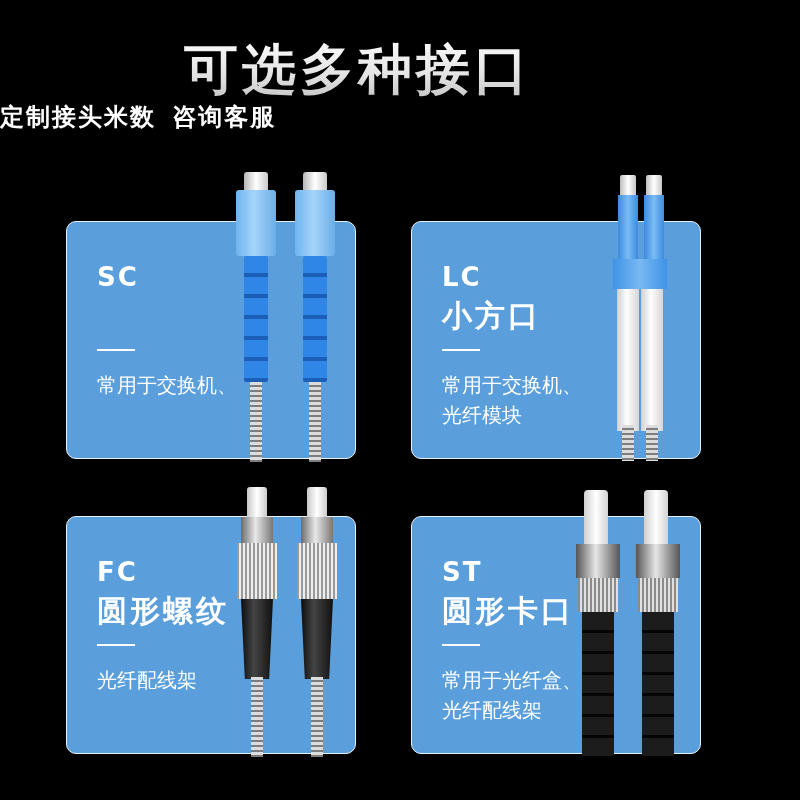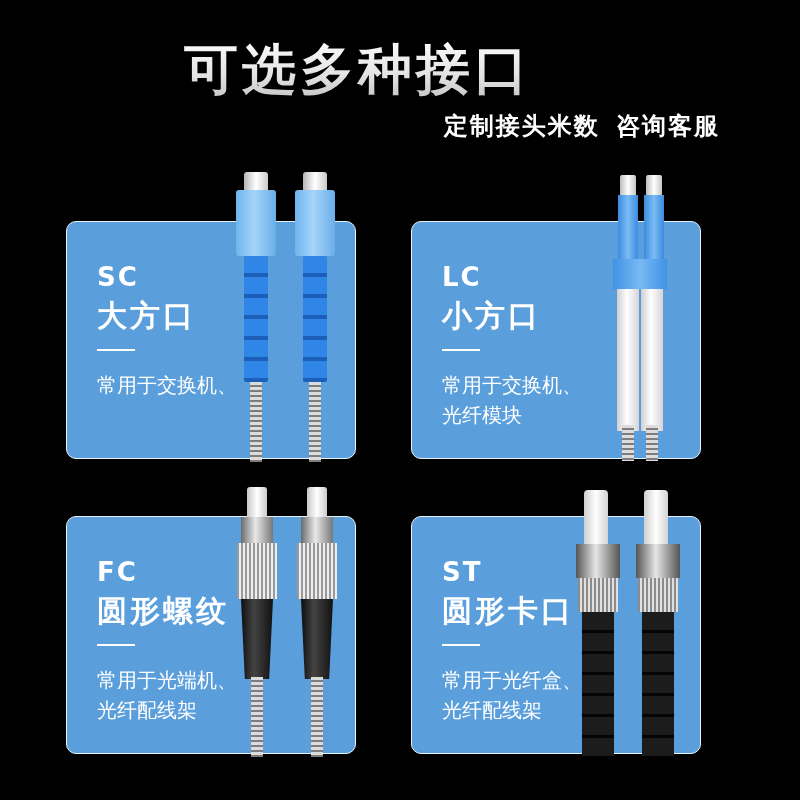--- a/index.html
+++ b/index.html
@@ -1,19 +1,19 @@
 <!DOCTYPE html>
 <html><head>
 <meta charset="utf-8">
 <style>
   html,body{margin:0;padding:0;}
   body{width:800px;height:800px;background:#000;position:relative;overflow:hidden;font-family:"DejaVu Sans","Liberation Sans",sans-serif;}
   .title{position:absolute;left:0;width:716px;top:34px;text-align:center;color:#f2f2f2;font-size:54px;font-weight:bold;letter-spacing:4px;
     background:linear-gradient(180deg,#ffffff 0%,#e4e4e4 55%,#bdbdbd 100%);-webkit-background-clip:text;background-clip:text;-webkit-text-fill-color:transparent;}
-  .subtitle{position:absolute;left:0;width:720px;top:110px;text-align:right;color:#fff;font-size:24px;font-weight:bold;letter-spacing:2px;word-spacing:6px;}
+  .subtitle{position:absolute;left:0;width:720px;top:101px;text-align:left;color:#fff;font-size:24px;font-weight:bold;letter-spacing:2px;word-spacing:6px;}
   .card{position:absolute;width:290px;height:238px;background:#5a9fdc;border:1px solid #e8f2fb;border-radius:10px;box-sizing:border-box;}
   .card .code{position:absolute;left:30px;top:40px;color:#fff;font-size:26px;font-weight:bold;letter-spacing:2px;}
   .card .name{position:absolute;left:30px;top:74px;color:#fff;font-size:30px;font-weight:bold;letter-spacing:3px;}
   .card .rule{position:absolute;left:30px;top:127px;width:38px;height:2px;background:#fff;}
   .card .desc{position:absolute;left:30px;top:148px;color:#fff;font-size:20px;line-height:30px;width:150px;}
   .conn{position:absolute;}
   
   .sc-cap{position:absolute;width:24px;height:22px;background:linear-gradient(90deg,#b5b5b5,#fff,#c9c9c9);left:8px;top:0;border-radius:3px 3px 0 0;}
   .sc-body{position:absolute;left:0;top:18px;width:40px;height:66px;background:linear-gradient(90deg,#6fb4ee,#a6d4fa 45%,#6aaee8);border-radius:3px;}
   .sc-boot{position:absolute;left:8px;top:84px;width:24px;height:126px;background:repeating-linear-gradient(180deg,#2f86e6 0 17px,#1b5fb8 17px 21px);border-radius:2px;}
@@ -35,21 +35,20 @@
   .st-boot{position:absolute;left:6px;top:122px;width:32px;height:178px;background:repeating-linear-gradient(180deg,#1c1c1c 0 18px,#050505 18px 21px);}
 </style>
 </head>
 <body>
 
 <div class="title">可选多种接口</div>
 <div class="subtitle">定制接头米数 咨询客服</div>
 
 <div class="card" style="left:66px;top:221px;padding-left:36px;">
   <div class="code">SC</div>
-  <div class="name">大方口</div>
   <div class="rule"></div>
   <div class="desc">
     <div>常用于交换机、</div>
   </div>
 </div>
 
 <div class="conn" style="left:236px;top:172px;width:40px;height:290px;">
   <div class="sc-cap"></div>
     <div class="sc-body"></div>
     <div class="sc-boot"></div>
@@ -81,21 +80,20 @@
     <div class="lc-tube" style="left:24px;"></div>
   <div class="cable" style="left:5px;top:250px;height:36px;"></div>
   <div class="cable" style="left:29px;top:250px;height:36px;"></div>
 </div>
 
 <div class="card" style="left:66px;top:516px;">
   <div class="code">FC</div>
   <div class="name">圆形螺纹</div>
   <div class="rule"></div>
   <div class="desc">
-    <div>常用于光端机、</div>
     <div>光纤配线架</div>
   </div>
 </div>
 <div class="conn" style="left:237px;top:487px;width:40px;height:270px;">
   <div class="fc-cap"></div>
     <div class="fc-nut"></div>
     <div class="fc-knurl"></div>
     <div class="fc-boot"></div>
   <div class="cable" style="left:14px;top:190px;height:80px;"></div>
 </div>

